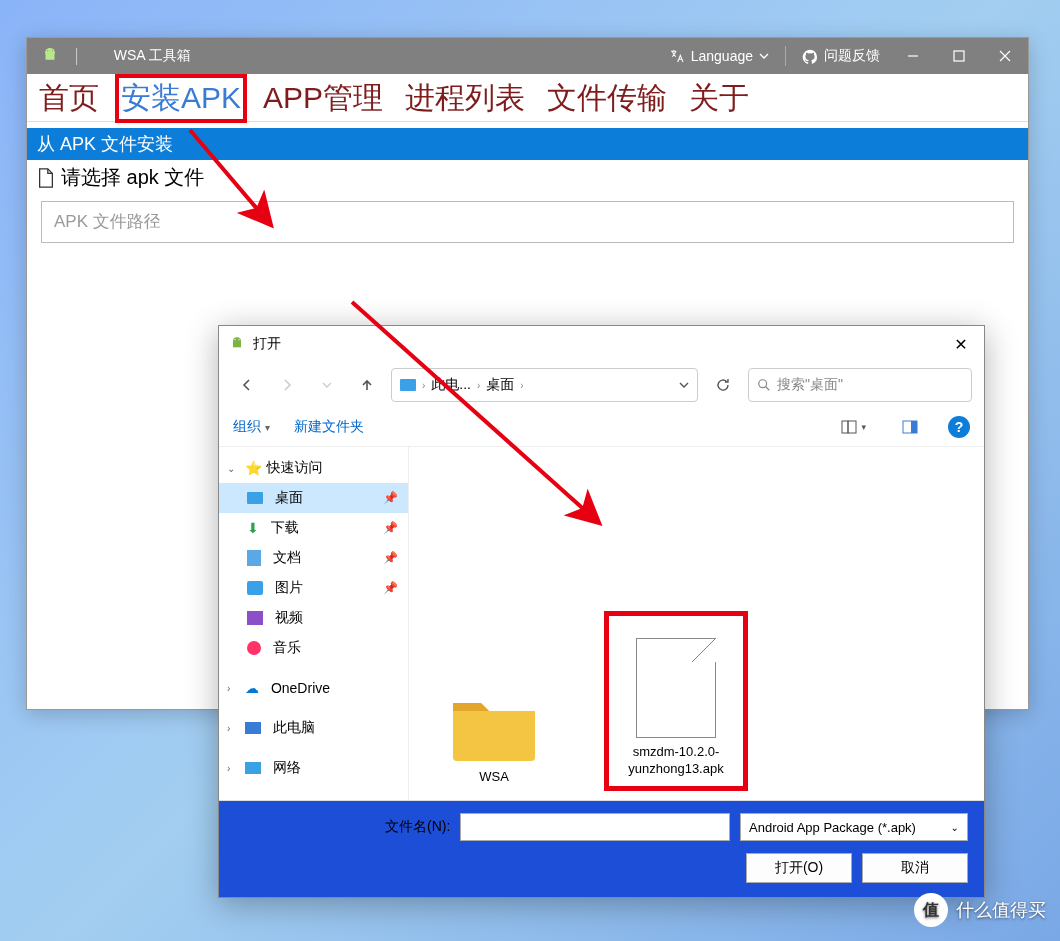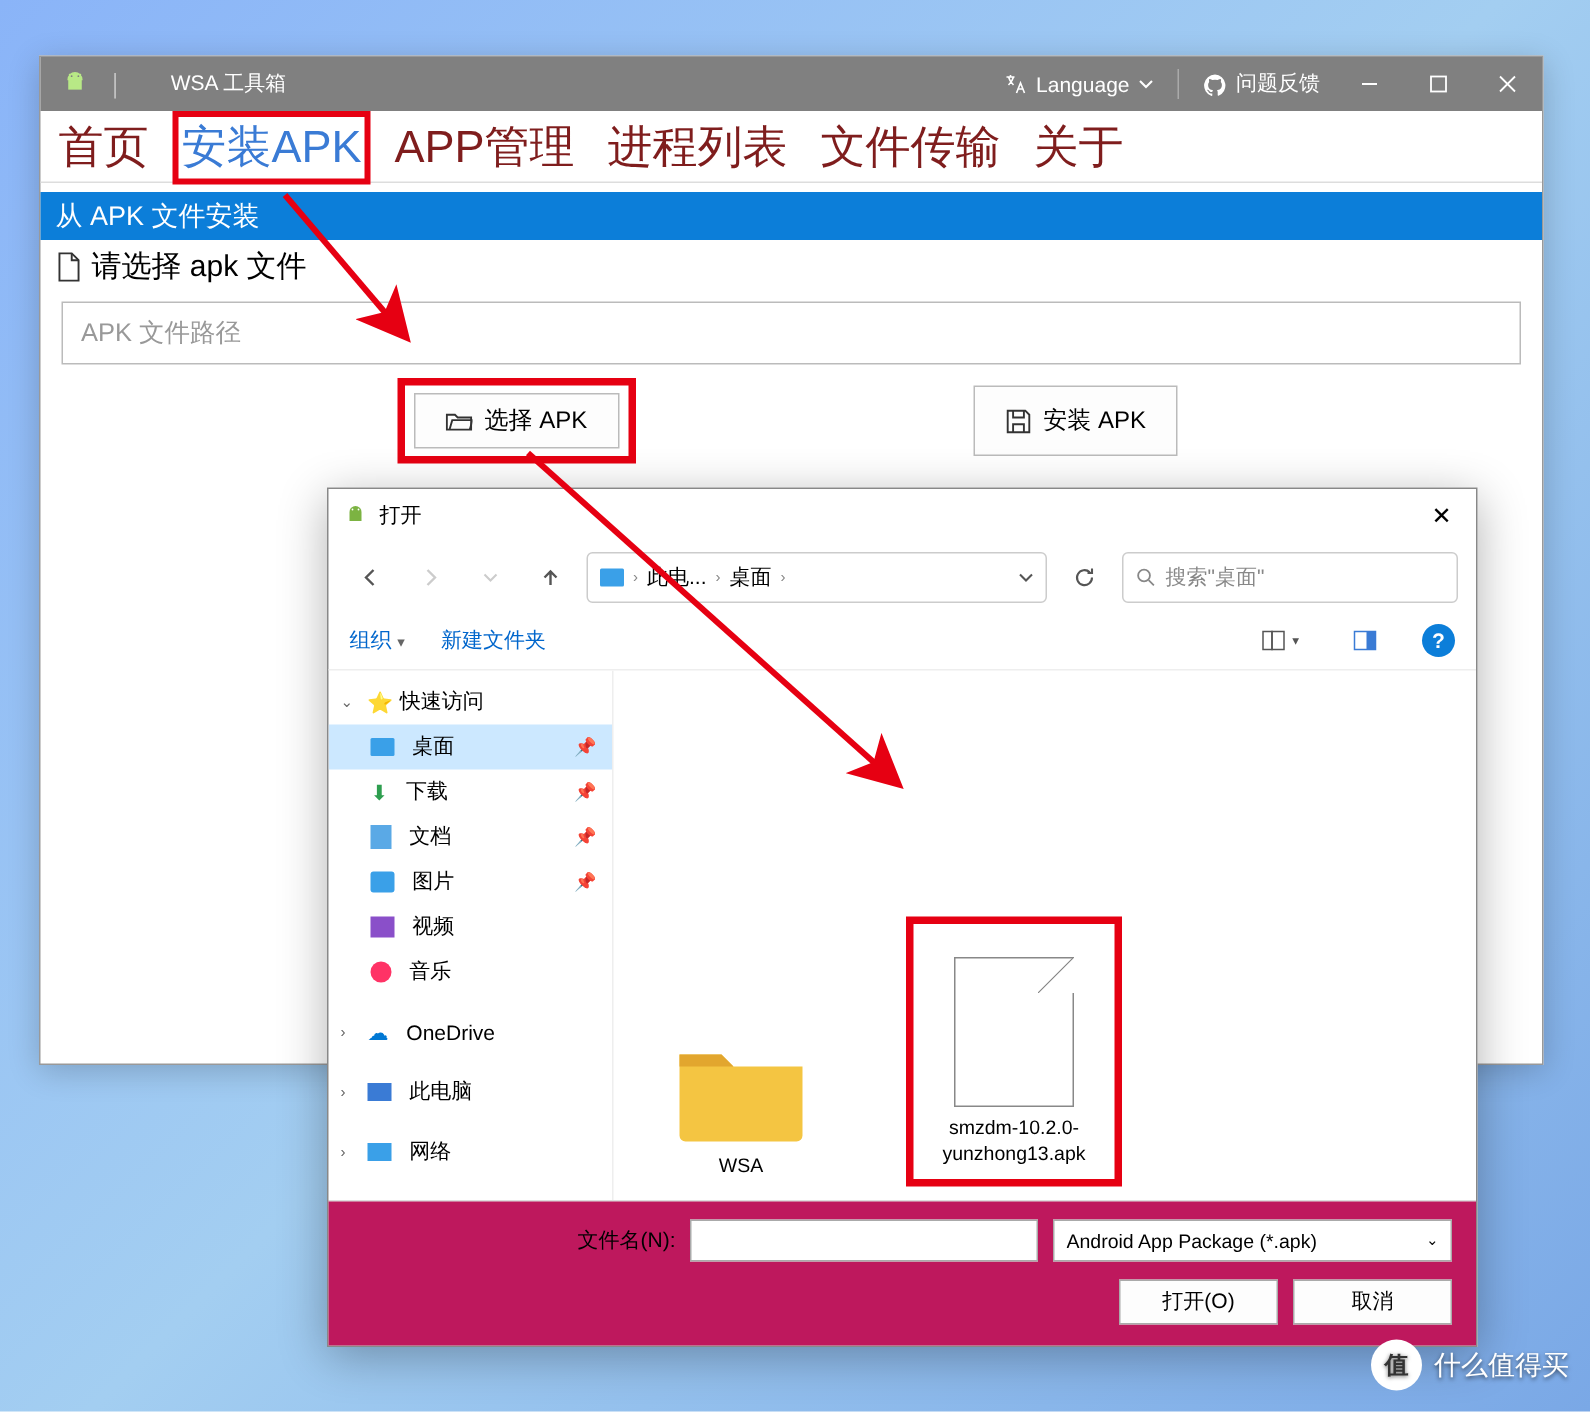--- a/index.html
+++ b/index.html
@@ -53,25 +53,25 @@
   .tree-row .pin { margin-left:auto; margin-right:10px; color:#999; font-size:12px; }
   .indent1 { padding-left: 28px; }
   .fd-files { flex:1; padding: 14px 20px; display:flex; gap:50px; align-items:flex-end; }
   .file-item { width:130px; text-align:center; font-size:13px; cursor:pointer; }
   .file-item .lbl { margin-top:6px; line-height:1.3; }
   .folder-icon-big { width:90px; height:72px; margin:8px auto 4px; position:relative; }
   .file-icon-big { width:80px; height:100px; margin: 2px auto 4px; border:1px solid #888; background:#fff; position:relative; }
   .file-icon-big::after { content:""; position:absolute; top:-1px; right:-1px; width:24px; height:24px; background:linear-gradient(135deg, transparent 48%, #888 50%, #fff 52%); }
   .file-highlight { outline:5px solid #e60012; padding: 20px 2px 8px; }
   
-  .fd-footer { border-top:1px solid #ddd; padding: 12px 16px 14px; display:flex; flex-direction:column; gap:12px; background:#be185d;}
+  .fd-footer { border-top:1px solid #ddd; padding: 12px 16px 14px; display:flex; flex-direction:column; gap:12px; background:#1d4ed8;}
   .fd-fn-row { display:flex; align-items:center; gap:10px; }
   .fd-fn-row label { font-size:14px; }
   .fd-fn-row .fn-input { flex:1; height:28px; border:1px solid #aaa; padding:0 6px; font-size:13px;}
-  .fd-fn-row .ft-select { width:266px; height:28px; border:1px solid #aaa; font-size:13px; display:flex; align-items:center; justify-content:space-between; padding:0 8px; background:#fff; cursor:pointer;}
+  .fd-fn-row .ft-select { width:228px; height:28px; border:1px solid #aaa; font-size:13px; display:flex; align-items:center; justify-content:space-between; padding:0 8px; background:#fff; cursor:pointer;}
   .fd-btn-row { display:flex; justify-content:flex-end; gap:10px; }
   .fd-btn { width:106px; height:30px; border:1px solid #aaa; background:#fdfdfd; font-size:14px; cursor:pointer; }
   
   
   .arrows { position:absolute; left:0; top:0; pointer-events:none; }
   
   
   .watermark { position:absolute; right:14px; bottom:14px; display:flex; align-items:center; gap:8px; color:#fff; font-size:18px; font-weight:500; text-shadow:0 1px 3px rgba(0,0,0,0.6);}
   .watermark .circle { width:34px; height:34px; border-radius:50%; background:#fff; color:#333; display:flex; align-items:center; justify-content:center; font-size:16px; font-weight:bold;}
   
@@ -152,41 +152,20 @@
         <svg width="18" height="20" viewBox="0 0 18 22">
           <path d="M2 1h9l5 5v15H2z" fill="none" stroke="#333" stroke-width="1.4"></path>
           <path d="M11 1v5h5" fill="none" stroke="#333" stroke-width="1.4"></path>
         </svg>
       </span>
     <span>请选择 apk 文件</span>
   </div>
   <div class="apk-path-input">
     <input type="text" placeholder="APK 文件路径" style="">
   </div>
-  <div class="btn-row">
-    <span class="btn-select-wrap">
-      <button class="wsa-btn">
-        <span class="ic">
-            <svg width="18" height="16" viewBox="0 0 20 16">
-              <path d="M1 3h6l2 2h10v9H1z" fill="none" stroke="#333" stroke-width="1.4"></path>
-              <path d="M3 14L5 7h15l-2 7" fill="none" stroke="#333" stroke-width="1.4"></path>
-            </svg>
-          </span>
-        <span>选择 APK</span>
-      </button>
-    </span>
-    <button class="wsa-btn">
-      <span class="ic">
-          <svg width="18" height="18" viewBox="0 0 20 20">
-            <path d="M2 2h13l3 3v13H2z M6 2v5h8V2 M6 18v-6h8v6" fill="none" stroke="#333" stroke-width="1.4"></path>
-          </svg>
-        </span>
-      <span>安装 APK</span>
-    </button>
-  </div>
 </div>
 
 <div class="filedlg">
   <div class="fd-titlebar">
     <span class="ic" style="margin-right:8px;">
       <svg width="16" height="16" viewBox="0 0 24 24">
           <path fill="#7cb342" d="M6 8a6 6 0 0112 0v1H6z"></path>
           <rect x="6" y="9" width="12" height="8" fill="#7cb342"></rect>
           <circle cx="9" cy="5.5" r=".9" fill="#fff"></circle>
           <circle cx="15" cy="5.5" r=".9" fill="#fff"></circle>

